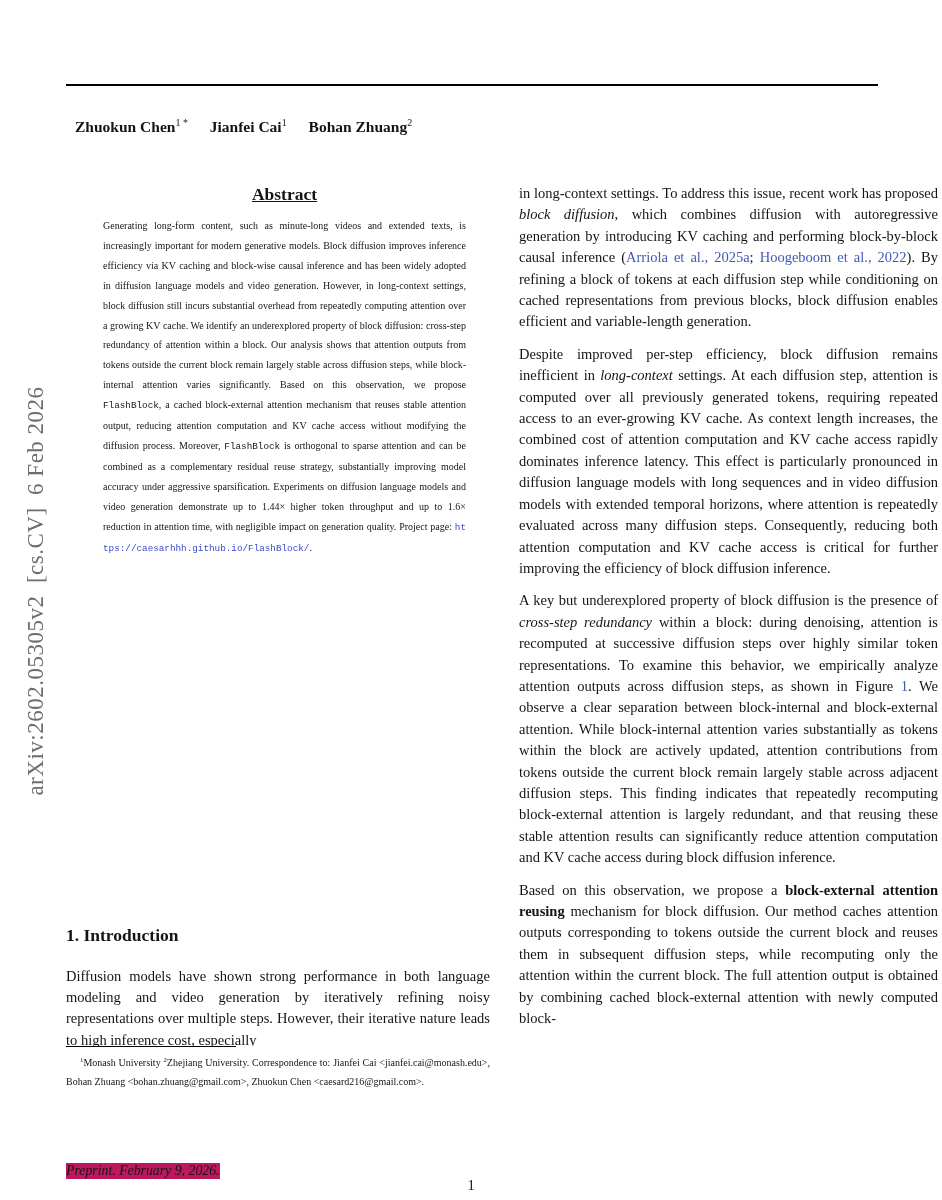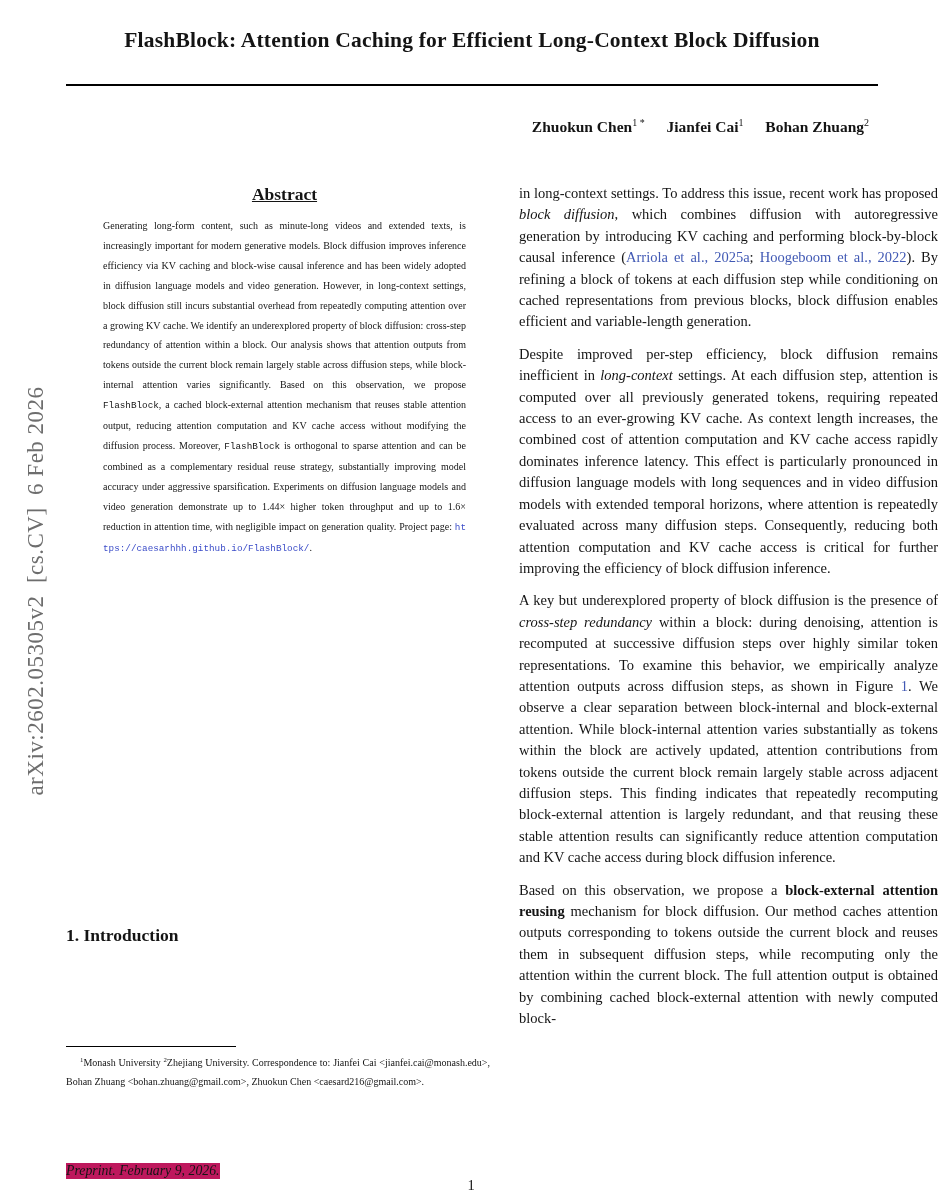--- a/index.html
+++ b/index.html
@@ -23,21 +23,21 @@
   }
 
   .title{
     position:absolute;top:28px;left:66px;width:812px;margin:0;
     text-align:center;font-size:21.5px;font-weight:bold;letter-spacing:.2px;
   }
   .title-rule{position:absolute;top:84px;left:66px;width:812px;height:2px;background:#000;}
 
   .authors{
     position:absolute;top:117px;left:66px;width:812px;
-    text-align:right;font-size:15.5px;font-weight:bold;
+    text-align:left;font-size:15.5px;font-weight:bold;
   }
   .author{margin:0 9px;white-space:nowrap;}
   .author sup{font-weight:normal;font-size:10px;}
 
   
   .abstract-wrap{position:absolute;left:66px;top:184px;width:424px;height:734px;overflow:hidden;}
   .abstract-heading{margin:0 24px 11px 37px;text-align:center;font-size:17.5px;font-weight:bold;text-decoration:underline;}
   .abstract-body{
     margin:0 24px 0 37px;text-align:justify;
     font-size:10px;line-height:19.9px;hyphens:auto;
@@ -66,36 +66,36 @@
   .seg-cite{color:var(--cite-color);}
   .seg-sup{vertical-align:super;font-size:.68em;line-height:0;}
 </style>
 </head>
 <body>
 
 <div class="page">
 
   <div class="arxiv-strip">arXiv:2602.05305v2  [cs.CV]  6 Feb 2026</div>
 
-  <h1 class="title">FlashBlock: Attention Caching for Efficient Long-Context Block Diffusion</h1>
   <div class="title-rule"></div>
 
   <div class="authors">
     <span class="author"><span>Zhuokun Chen</span><sup>1 *</sup></span>
     <span class="author"><span>Jianfei Cai</span><sup>1</sup></span>
     <span class="author"><span>Bohan Zhuang</span><sup>2</sup></span>
   </div>
 
   <div class="abstract-wrap">
     <div class="abstract-heading">Abstract</div>
     <div class="abstract-body"><span class="seg-plain">Generating long-form content, such as minute-long videos and extended texts, is increasingly important for modern generative models. Block diffusion improves inference efficiency via KV caching and block-wise causal inference and has been widely adopted in diffusion language models and video generation. However, in long-context settings, block diffusion still incurs substantial overhead from repeatedly computing attention over a growing KV cache. We identify an underexplored property of block diffusion: cross-step redundancy of attention within a block. Our analysis shows that attention outputs from tokens outside the current block remain largely stable across diffusion steps, while block-internal attention varies significantly. Based on this observation, we propose </span><span class="seg-mono">FlashBlock</span><span class="seg-plain">, a cached block-external attention mechanism that reuses stable attention output, reducing attention computation and KV cache access without modifying the diffusion process. Moreover, </span><span class="seg-mono">FlashBlock</span><span class="seg-plain"> is orthogonal to sparse attention and can be combined as a complementary residual reuse strategy, substantially improving model accuracy under aggressive sparsification. Experiments on diffusion language models and video generation demonstrate up to 1.44× higher token throughput and up to 1.6× reduction in attention time, with negligible impact on generation quality. Project page: </span><span class="seg-link">https://caesarhhh.github.io/FlashBlock/</span><span class="seg-plain">.</span></div>
   </div>
 
   <div class="intro-wrap">
     <div class="section-heading">1. Introduction</div>
+    <p class="intro-body"><span class="seg-plain">Diffusion models have shown strong performance in both language modeling and video generation by iteratively refining noisy representations over multiple steps. However, their iterative nature leads to high inference cost, especially</span></p>
   </div>
 
   <div class="col-right">
     <p><span class="seg-plain">in long-context settings. To address this issue, recent work has proposed </span><span class="seg-italic">block diffusion</span><span class="seg-plain">, which combines diffusion with autoregressive generation by introducing KV caching and performing block-by-block causal inference (</span><span class="seg-cite">Arriola et al., 2025a</span><span class="seg-plain">; </span><span class="seg-cite">Hoogeboom et al., 2022</span><span class="seg-plain">). By refining a block of tokens at each diffusion step while conditioning on cached representations from previous blocks, block diffusion enables efficient and variable-length generation.</span></p>
     <p><span class="seg-plain">Despite improved per-step efficiency, block diffusion remains inefficient in </span><span class="seg-italic">long-context</span><span class="seg-plain"> settings. At each diffusion step, attention is computed over all previously generated tokens, requiring repeated access to an ever-growing KV cache. As context length increases, the combined cost of attention computation and KV cache access rapidly dominates inference latency. This effect is particularly pronounced in diffusion language models with long sequences and in video diffusion models with extended temporal horizons, where attention is repeatedly evaluated across many diffusion steps. Consequently, reducing both attention computation and KV cache access is critical for further improving the efficiency of block diffusion inference.</span></p>
     <p><span class="seg-plain">A key but underexplored property of block diffusion is the presence of </span><span class="seg-italic">cross-step redundancy</span><span class="seg-plain"> within a block: during denoising, attention is recomputed at successive diffusion steps over highly similar token representations. To examine this behavior, we empirically analyze attention outputs across diffusion steps, as shown in Figure </span><span class="seg-cite">1</span><span class="seg-plain">. We observe a clear separation between block-internal and block-external attention. While block-internal attention varies substantially as tokens within the block are actively updated, attention contributions from tokens outside the current block remain largely stable across adjacent diffusion steps. This finding indicates that repeatedly recomputing block-external attention is largely redundant, and that reusing these stable attention results can significantly reduce attention computation and KV cache access during block diffusion inference.</span></p>
     <p><span class="seg-plain">Based on this observation, we propose a </span><span class="seg-bold">block-external attention reusing</span><span class="seg-plain"> mechanism for block diffusion. Our method caches attention outputs corresponding to tokens outside the current block and reuses them in subsequent diffusion steps, while recomputing only the attention within the current block. The full attention output is obtained by combining cached block-external attention with newly computed block-</span></p>
   </div>
 
   <div class="footnote-block">

